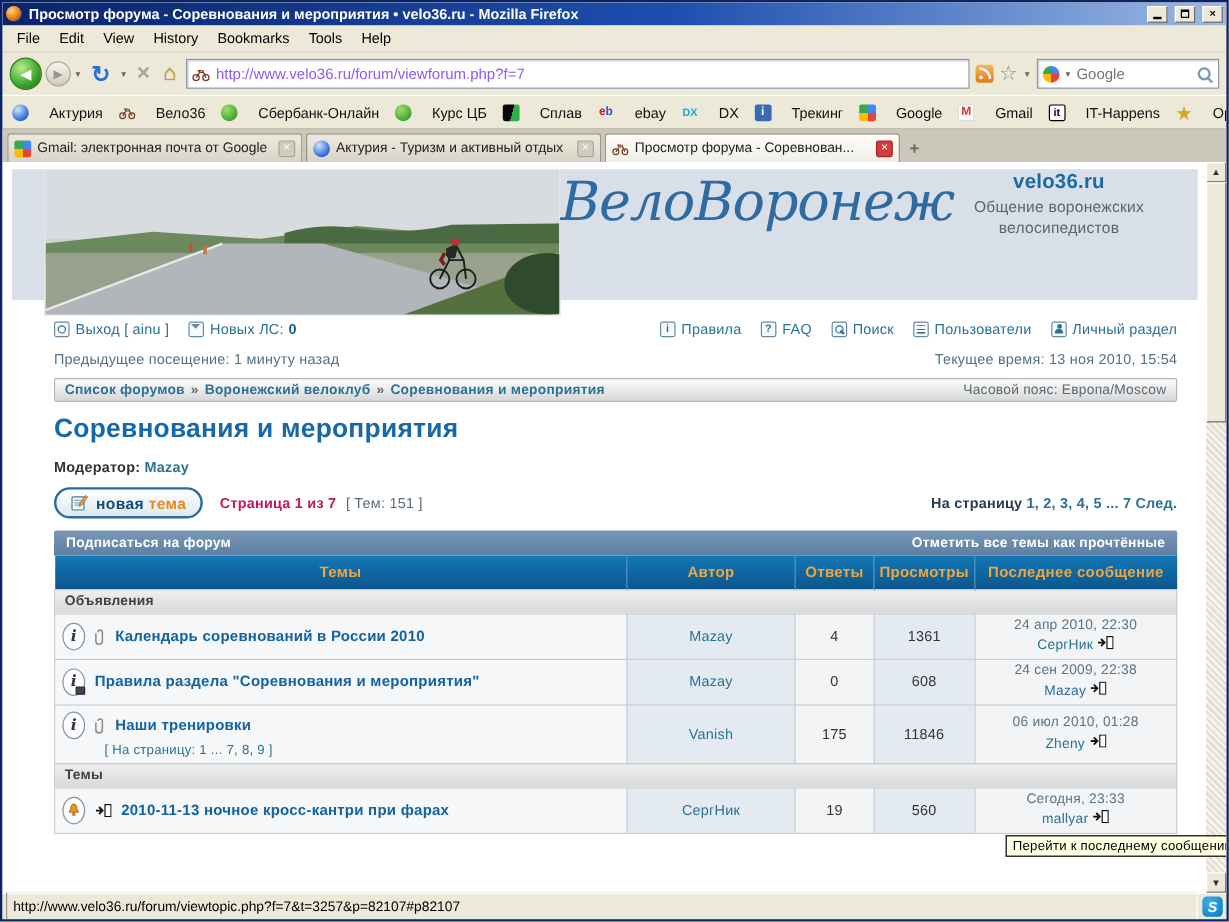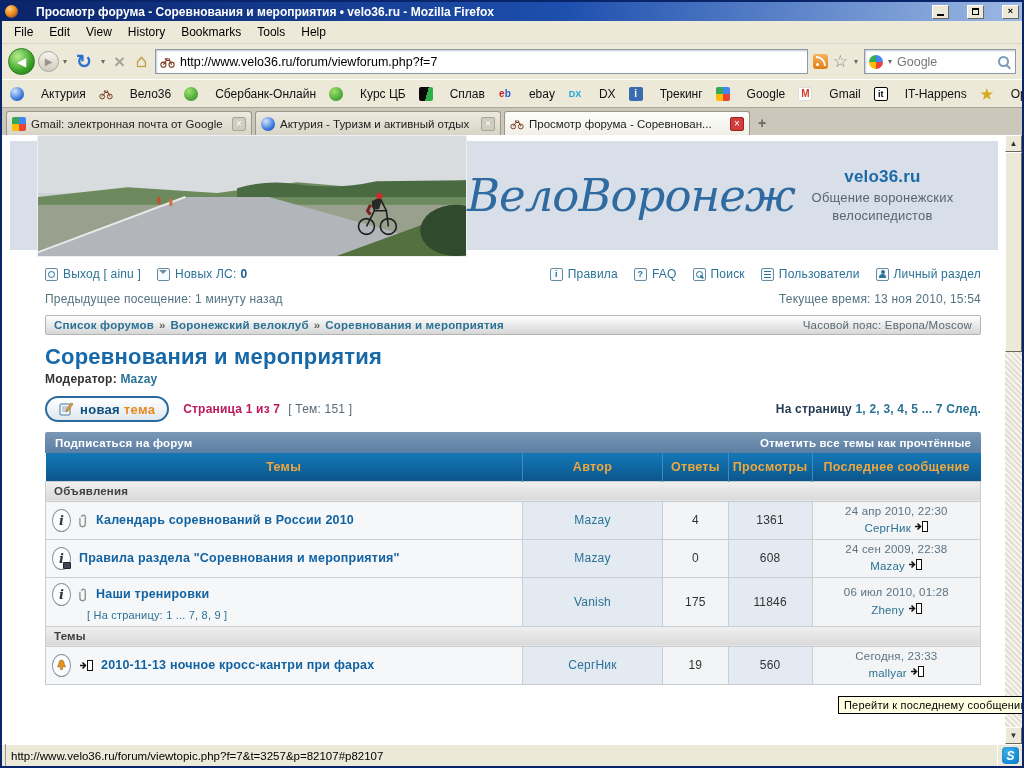--- a/index.html
+++ b/index.html
@@ -1,41 +1,41 @@
 <!DOCTYPE html>
 <html><head>
 <meta charset="utf-8">
 <style>
   *{box-sizing:border-box;margin:0;padding:0}
   body{font-family:"Liberation Sans",sans-serif;background:#555}
   .window{width:1024px;height:768px;border:2px solid #0a246a;background:#ece9d8;display:flex;flex-direction:column;overflow:hidden}
 
   
-  .titlebar{height:19px;flex:none;background:linear-gradient(90deg,#0a246a 0%,#1d4fae 55%,#9db9e4 100%);display:flex;align-items:center;padding:0 3px;gap:18px;color:#fff;font-size:12px;font-weight:bold;white-space:nowrap}
+  .titlebar{height:19px;flex:none;background:linear-gradient(90deg,#0a246a 0%,#1d4fae 55%,#9db9e4 100%);display:flex;align-items:center;padding:0 3px;gap:6px;color:#fff;font-size:12px;font-weight:bold;white-space:nowrap}
   .ff-ico{width:13px;height:13px;border-radius:50%;background:radial-gradient(circle at 35% 30%,#ffd27a,#e87b12 55%,#1a3a8c 95%);flex:none}
   .title-text{overflow:hidden;text-overflow:ellipsis;flex:1}
   .winbtn{width:17px;height:14px;background:#ece9d8;border:1px solid;border-color:#fff #6a675c #6a675c #fff;color:#000;font-size:9px;font-weight:bold;display:flex;align-items:center;justify-content:center;flex:none;line-height:1}
   .winbtn .bar{width:7px;height:2px;background:#000;margin-top:7px}
   .winbtn .box{width:7px;height:7px;border:1px solid #000;border-top-width:2px}
 
   
   .menubar{height:23px;flex:none;display:flex;align-items:center;padding-left:4px;font-size:12px;color:#000;border-bottom:1px solid #d8d4c8}
   .menu-item{padding:3px 8px}
 
   
   .navbar{height:35px;flex:none;display:flex;align-items:center;padding:0 6px;gap:5px}
   .navgroup{display:flex;align-items:center;gap:3px}
   .back-btn{width:27px;height:27px;border-radius:50%;background:radial-gradient(circle at 35% 30%,#b8ec8e,#3aa428 60%,#1c6e14);border:1px solid #2a7a1f;color:#fff;font-size:12px;display:flex;align-items:center;justify-content:center}
   .fwd-btn{width:21px;height:21px;border-radius:50%;background:linear-gradient(#f7f5ed,#cfccc0);border:1px solid #a8a598;color:#9a978a;font-size:10px;display:flex;align-items:center;justify-content:center}
   .dd{color:#6a675c;font-size:8px;padding:0 1px}
   .refresh-btn{color:#2a6fd4;font-size:19px;font-weight:bold;padding:0 3px}
   .stop-btn{color:#a8a59a;font-size:19px;font-weight:bold;padding:0 3px}
   .home-btn{color:#caa028;font-size:18px;padding:0 3px;text-shadow:0 0 1px #8a6a10}
   .urlbar{flex:1;height:25px;background:#fff;border:1px solid #8a98a8;box-shadow:inset 1px 1px 2px #c8ccd4;display:flex;align-items:center;padding:0 4px;gap:5px;font-size:12.5px;color:#000}
-  .url-text{flex:1;border:none;outline:none;font-size:12.5px;color:#000000;background:transparent;font-family:"Liberation Sans",sans-serif}
+  .url-text{flex:1;border:none;outline:none;font-size:12.5px;color:#8b5cf6;background:transparent;font-family:"Liberation Sans",sans-serif}
   .rss-ico{width:15px;height:15px;border-radius:3px;background:linear-gradient(#f8b45c,#e07c14);position:relative;flex:none}
   .rss-ico::after{content:"";position:absolute;left:3px;bottom:3px;width:3px;height:3px;border-radius:50%;background:#fff}
   .rss-ico::before{content:"";position:absolute;left:3px;bottom:3px;width:8px;height:8px;border:2px solid #fff;border-left:none;border-bottom:none;border-radius:0 100% 0 0}
   .star-btn{color:#8a8a82;font-size:17px;line-height:1}
   .searchbox{width:152px;height:25px;background:#fff;border:1px solid #8a98a8;box-shadow:inset 1px 1px 2px #c8ccd4;display:flex;align-items:center;padding:0 4px;gap:4px;flex:none}
   .g-ico{width:14px;height:14px;border-radius:50%;background:conic-gradient(#4285f4 0 25%,#ea4335 0 50%,#fbbc05 0 75%,#34a853 0);flex:none}
   .search-input{flex:1;width:60px;border:none;outline:none;font-size:12.5px;color:#555;background:transparent;font-family:"Liberation Sans",sans-serif}
   .mag{width:14px;height:14px;position:relative;flex:none}
   .mag::before{content:"";position:absolute;left:1px;top:1px;width:7px;height:7px;border:2px solid #7a9ab8;border-radius:50%}
   .mag::after{content:"";position:absolute;right:0;bottom:1px;width:5px;height:2px;background:#7a9ab8;transform:rotate(45deg)}
@@ -63,21 +63,21 @@
   .tab-label{flex:1;overflow:hidden;text-overflow:ellipsis}
   .tab-close{width:14px;height:14px;border-radius:2px;background:#cfccc0;border:1px solid #a8a598;color:#fff;font-size:10px;line-height:1;display:flex;align-items:center;justify-content:center;flex:none}
   .tab.active .tab-close{background:#d23c3c;border-color:#a02020}
   .newtab-btn{width:18px;height:18px;margin-bottom:3px;color:#6a675c;font-size:14px;font-weight:bold;display:flex;align-items:center;justify-content:center}
 
   
   .content{flex:1;background:#fff;position:relative;overflow:hidden;letter-spacing:.2px}
   .lnk{color:#2a7296;cursor:pointer}
   .sep{color:#5a6a74;padding:0 4px}
 
-  .banner{margin:6px 24px 16px 8px;height:109px;background:#d8dfe8;display:flex;align-items:center}
+  .banner{margin:6px 24px 16px 8px;height:109px;background:#d8dfe8;display:flex;}
   .banner-photo{width:430px;height:122px;margin-left:27px;border:1px solid #eef1f4;flex:none;background:#c9cdd2}
   .banner-logo{flex:1;text-align:center;font-family:"DejaVu Serif",serif;font-style:italic;font-size:45px;color:#2f6ba0;letter-spacing:-1px}
   .banner-right{width:225px;margin-right:28px;text-align:center;font-size:13px;color:#5a6572;line-height:1.35}
   .banner-site{font-size:17px;font-weight:bold;color:#1a6aa8}
 
   .forum{padding:0 41px 0 43px;font-size:12px;color:#333}
   .row-flex{display:flex;justify-content:space-between;align-items:center}
   .hdr-links{margin-top:17px}
   .hgroup{display:flex;align-items:center;gap:16px}
   .hitem{display:flex;align-items:center;color:#2a7296}
@@ -90,21 +90,21 @@
   .hico.person::before{content:"";position:absolute;top:1.5px;left:4px;width:4px;height:4px;border-radius:50%;background:#2a7296}
   .hico.person::after{content:"";position:absolute;bottom:1.5px;left:2.5px;width:7px;height:4px;border-radius:4px 4px 0 0;background:#2a7296}
   .pm-count{font-weight:bold;color:#1a5a8a;margin-left:4px}
   .meta-row{margin-top:11px;color:#537282}
   .quick-row{margin-top:13px}
   .crumb{margin-top:9px;height:20px;background:linear-gradient(#fefefe,#d6d6d6);border:1px solid #b5b5b5;border-radius:2px;display:flex;align-items:center;padding:0 8px;font-size:11.5px}
   .crumb .lnk{font-weight:bold}
   .crumb-sep{color:#666;font-weight:bold;padding:0 5px}
   .tz{margin-left:auto;color:#5a6a74}
   .page-title{margin-top:9px;font-size:22px;font-weight:bold;color:#1668a8}
-  .mod-line{margin-top:2px;font-weight:bold;color:#333}
+  .mod-line{margin-top:12px;font-weight:bold;color:#333}
   .mod-line .lnk{font-weight:bold}
 
   .controls{margin-top:9px;display:flex;align-items:center;height:28px}
   .newtopic{height:26px;border:2px solid #2a6a9e;border-radius:14px;background:linear-gradient(#fff,#dfe8ef);display:inline-flex;align-items:center;gap:6px;padding:0 12px;font-weight:bold;font-size:13px;letter-spacing:.3px}
   .nt-b{color:#0f4e7c}.nt-o{color:#e8891b}
   .pageinfo{margin-left:14px;font-weight:bold;color:#be185d}
   .topiccount{margin-left:8px;color:#5a6b78}
   .pager{margin-left:auto;font-weight:bold;color:#243c52}
   .pager .lnk{font-weight:bold}
 

